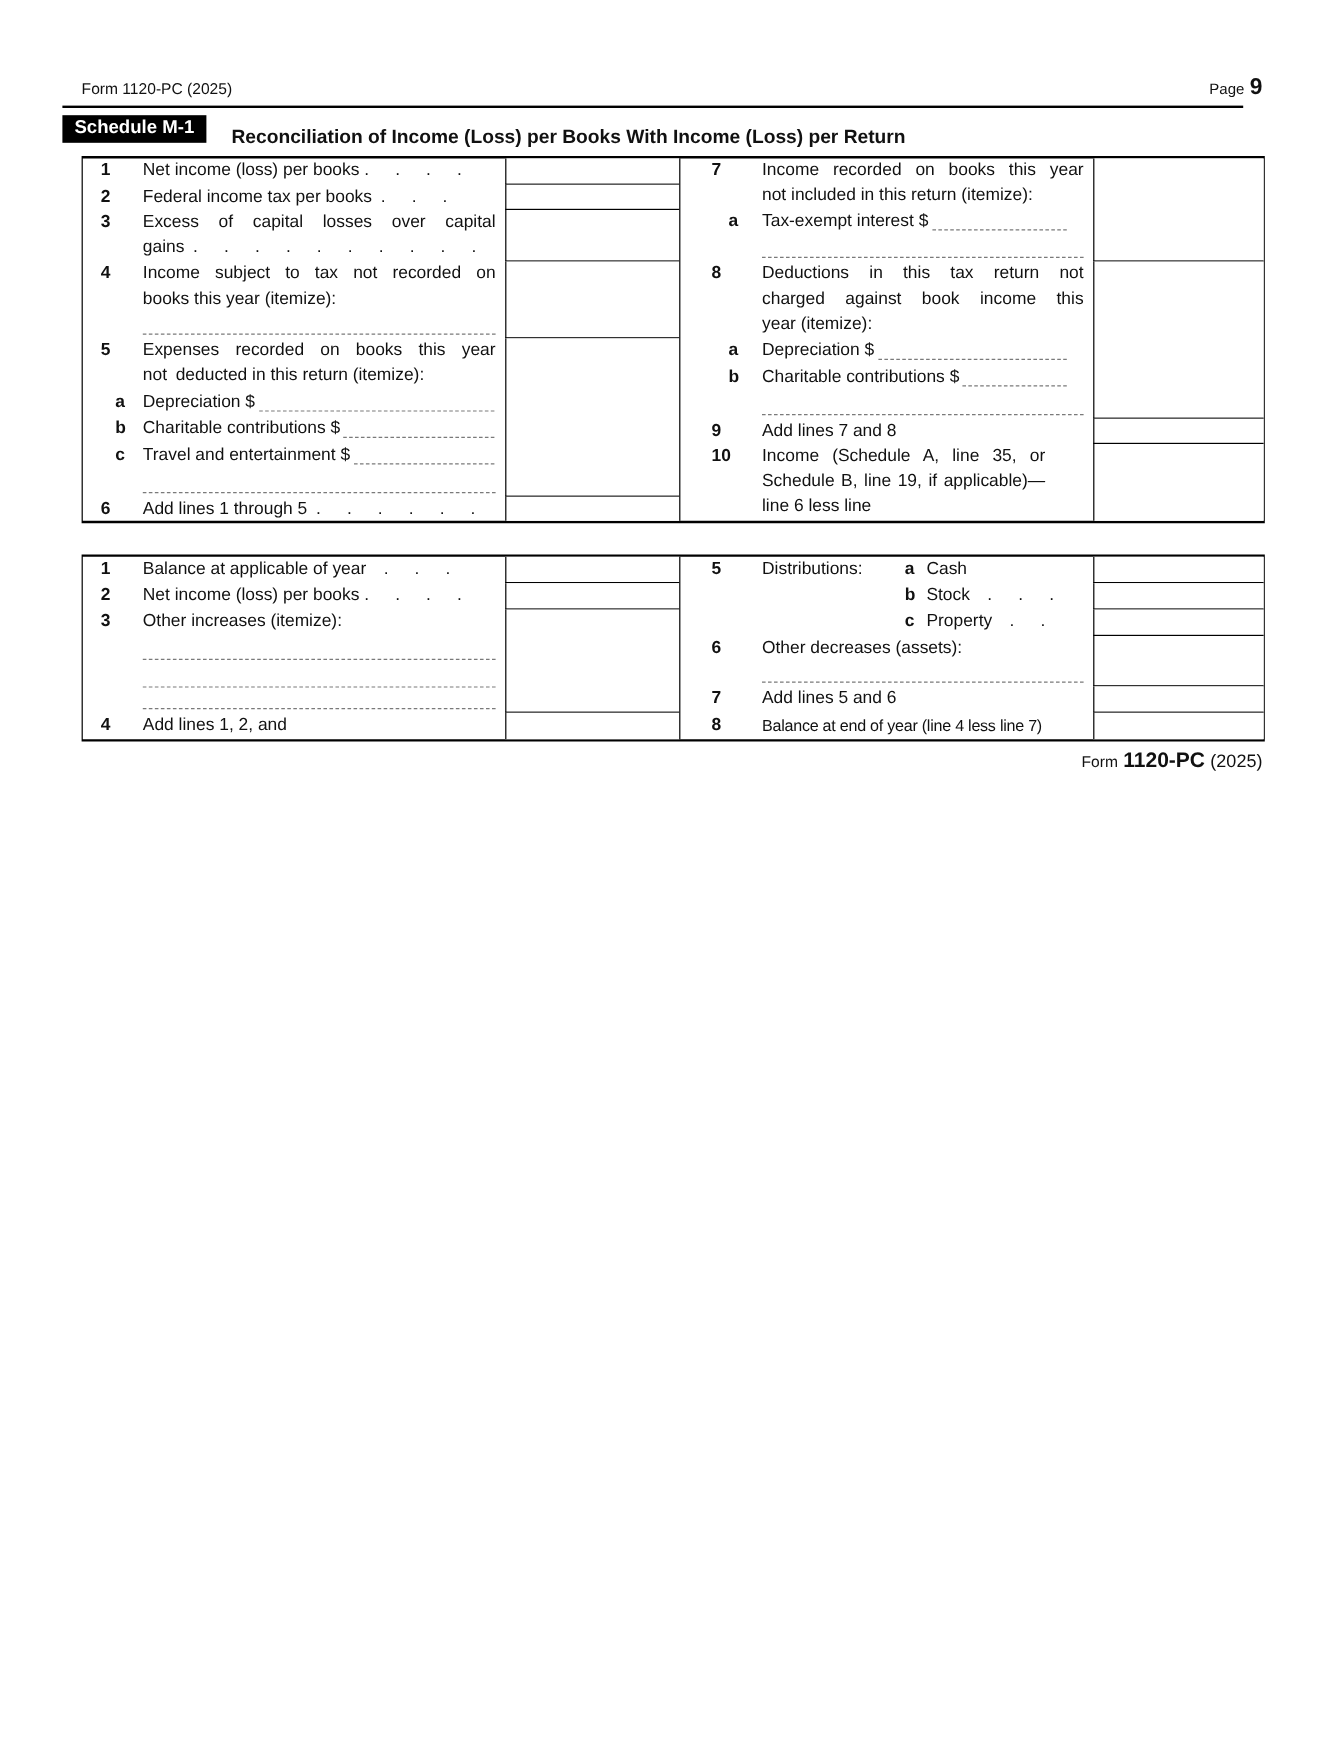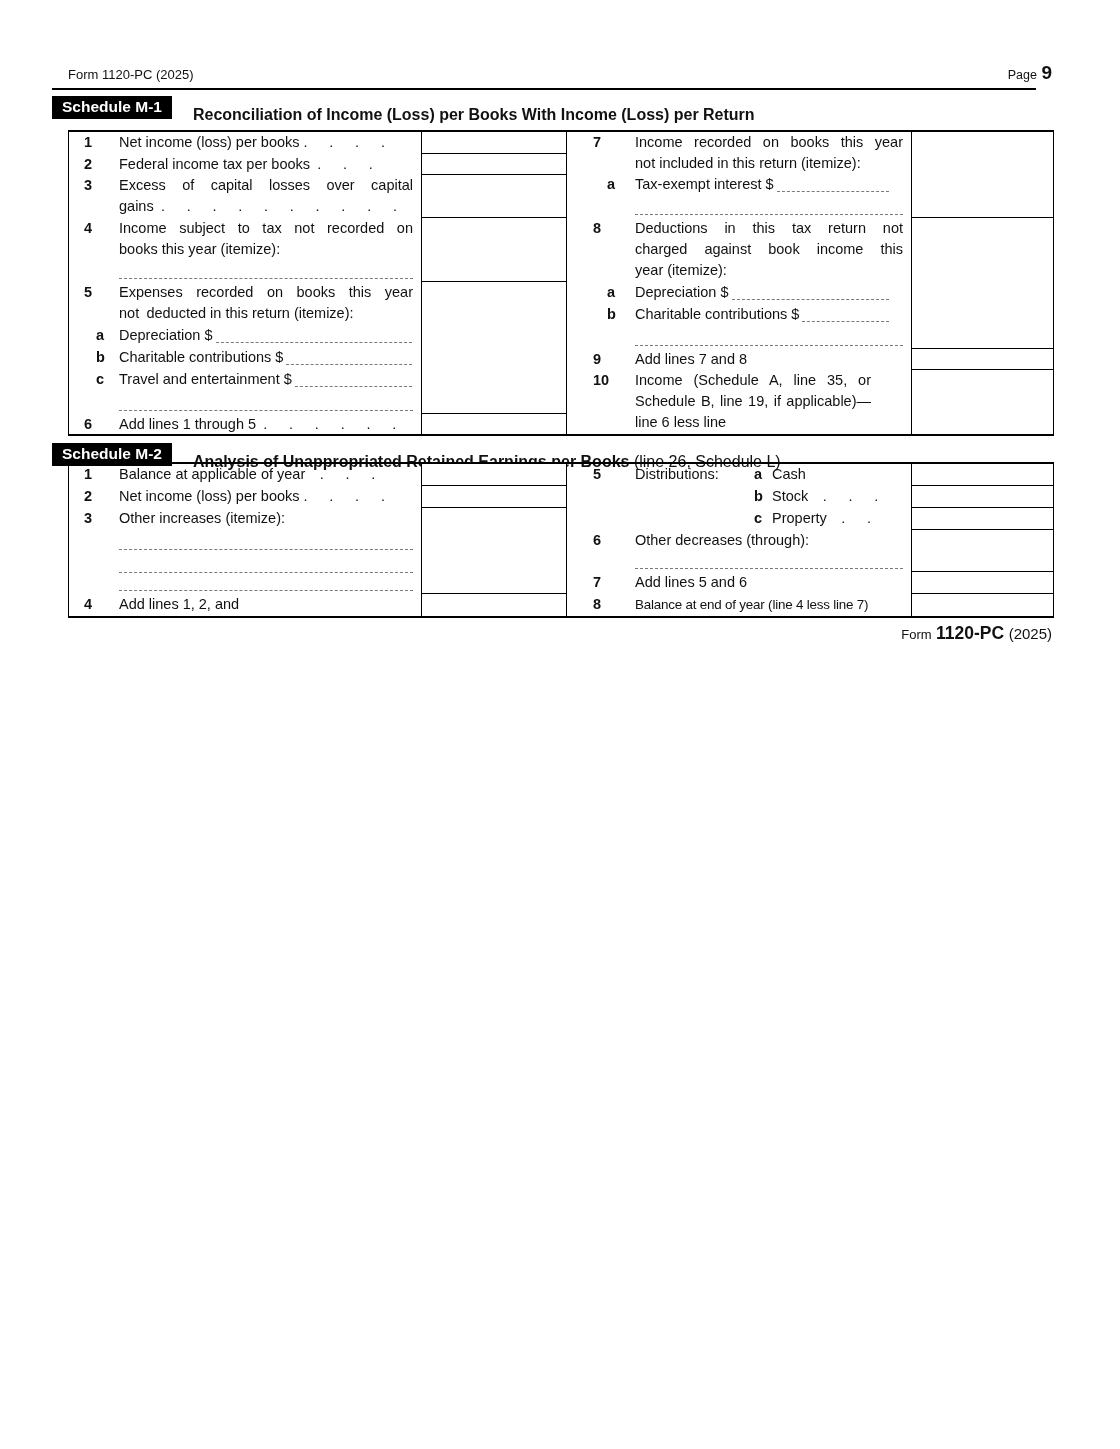--- a/index.html
+++ b/index.html
@@ -197,24 +197,20 @@
           <span class="jl">Income (Schedule A, line 35, or</span>
           <span class="jl">Schedule B, line 19, if applicable)—</span>
           <span class="tl">line 6 less line 9  .  .  .  .  .  .</span>
         </div>
         <div class="amt"></div>
       </div>
 
     </div>
   </div>
 
-  <div class="schedbar" style="top:437px;border-top:none;">
-    <span class="tag">Schedule M-2</span>
-    <span class="bartitle"><span class="bb">Analysis of Unappropriated Retained Earnings per Books</span><span> (line 26, Schedule L)</span></span>
-  </div>
 
   <div class="mtable" style="top:462px;">
 
     <div class="half">
 
       <div class="trow" style="height:22px;">
         <div class="lblcell">
           <span class="ln">1</span>
           <span class="tl">Balance at applicable of year  .  .  .</span>
         </div>
@@ -280,21 +276,21 @@
             <span class="slt2">c</span>
             <span>Property  .  .</span>
           </div>
         </div>
         <div class="amt"></div>
       </div>
 
       <div class="trow" style="height:42px;">
         <div class="lblcell">
           <span class="ln">6</span>
-          <span class="tl">Other decreases (through):</span>
+          <span class="tl">Other decreases (assets):</span>
           <div class="dotline push"></div>
         </div>
         <div class="amt"></div>
       </div>
 
       <div class="trow" style="height:22px;">
         <div class="lblcell">
           <span class="ln">7</span>
           <span class="tl">Add lines 5 and 6 .  .  .  .  .  .  .</span>
         </div>

